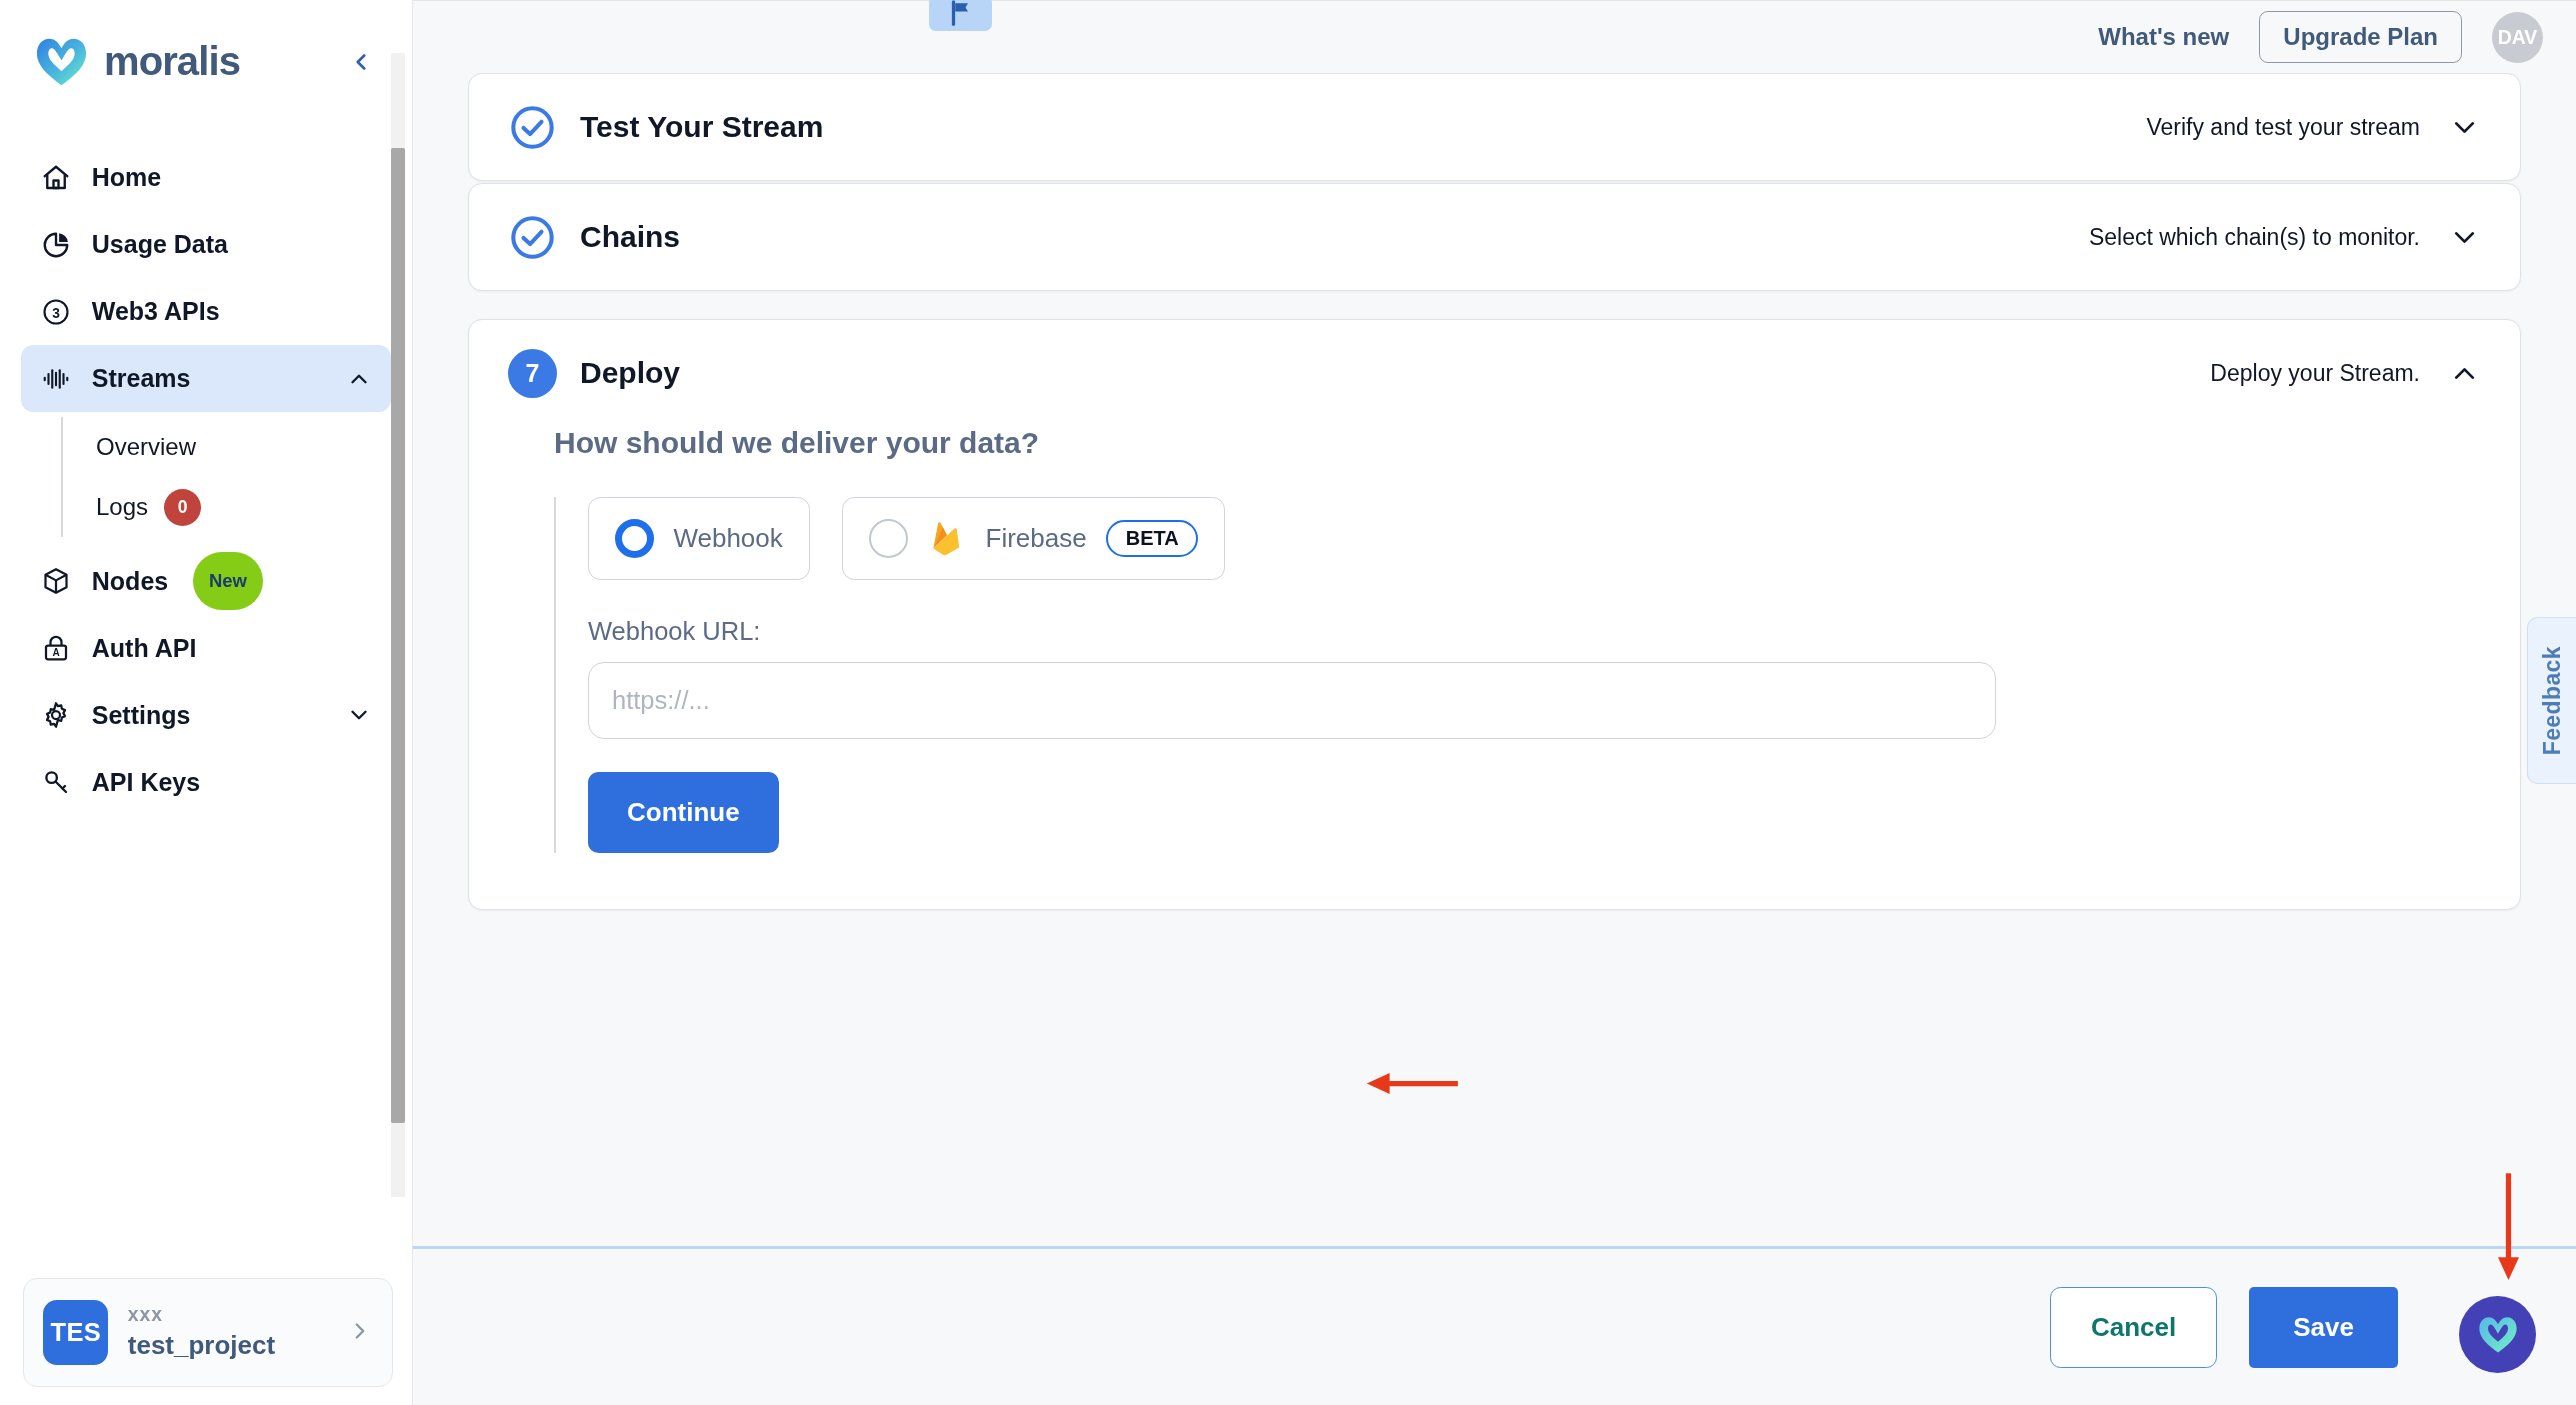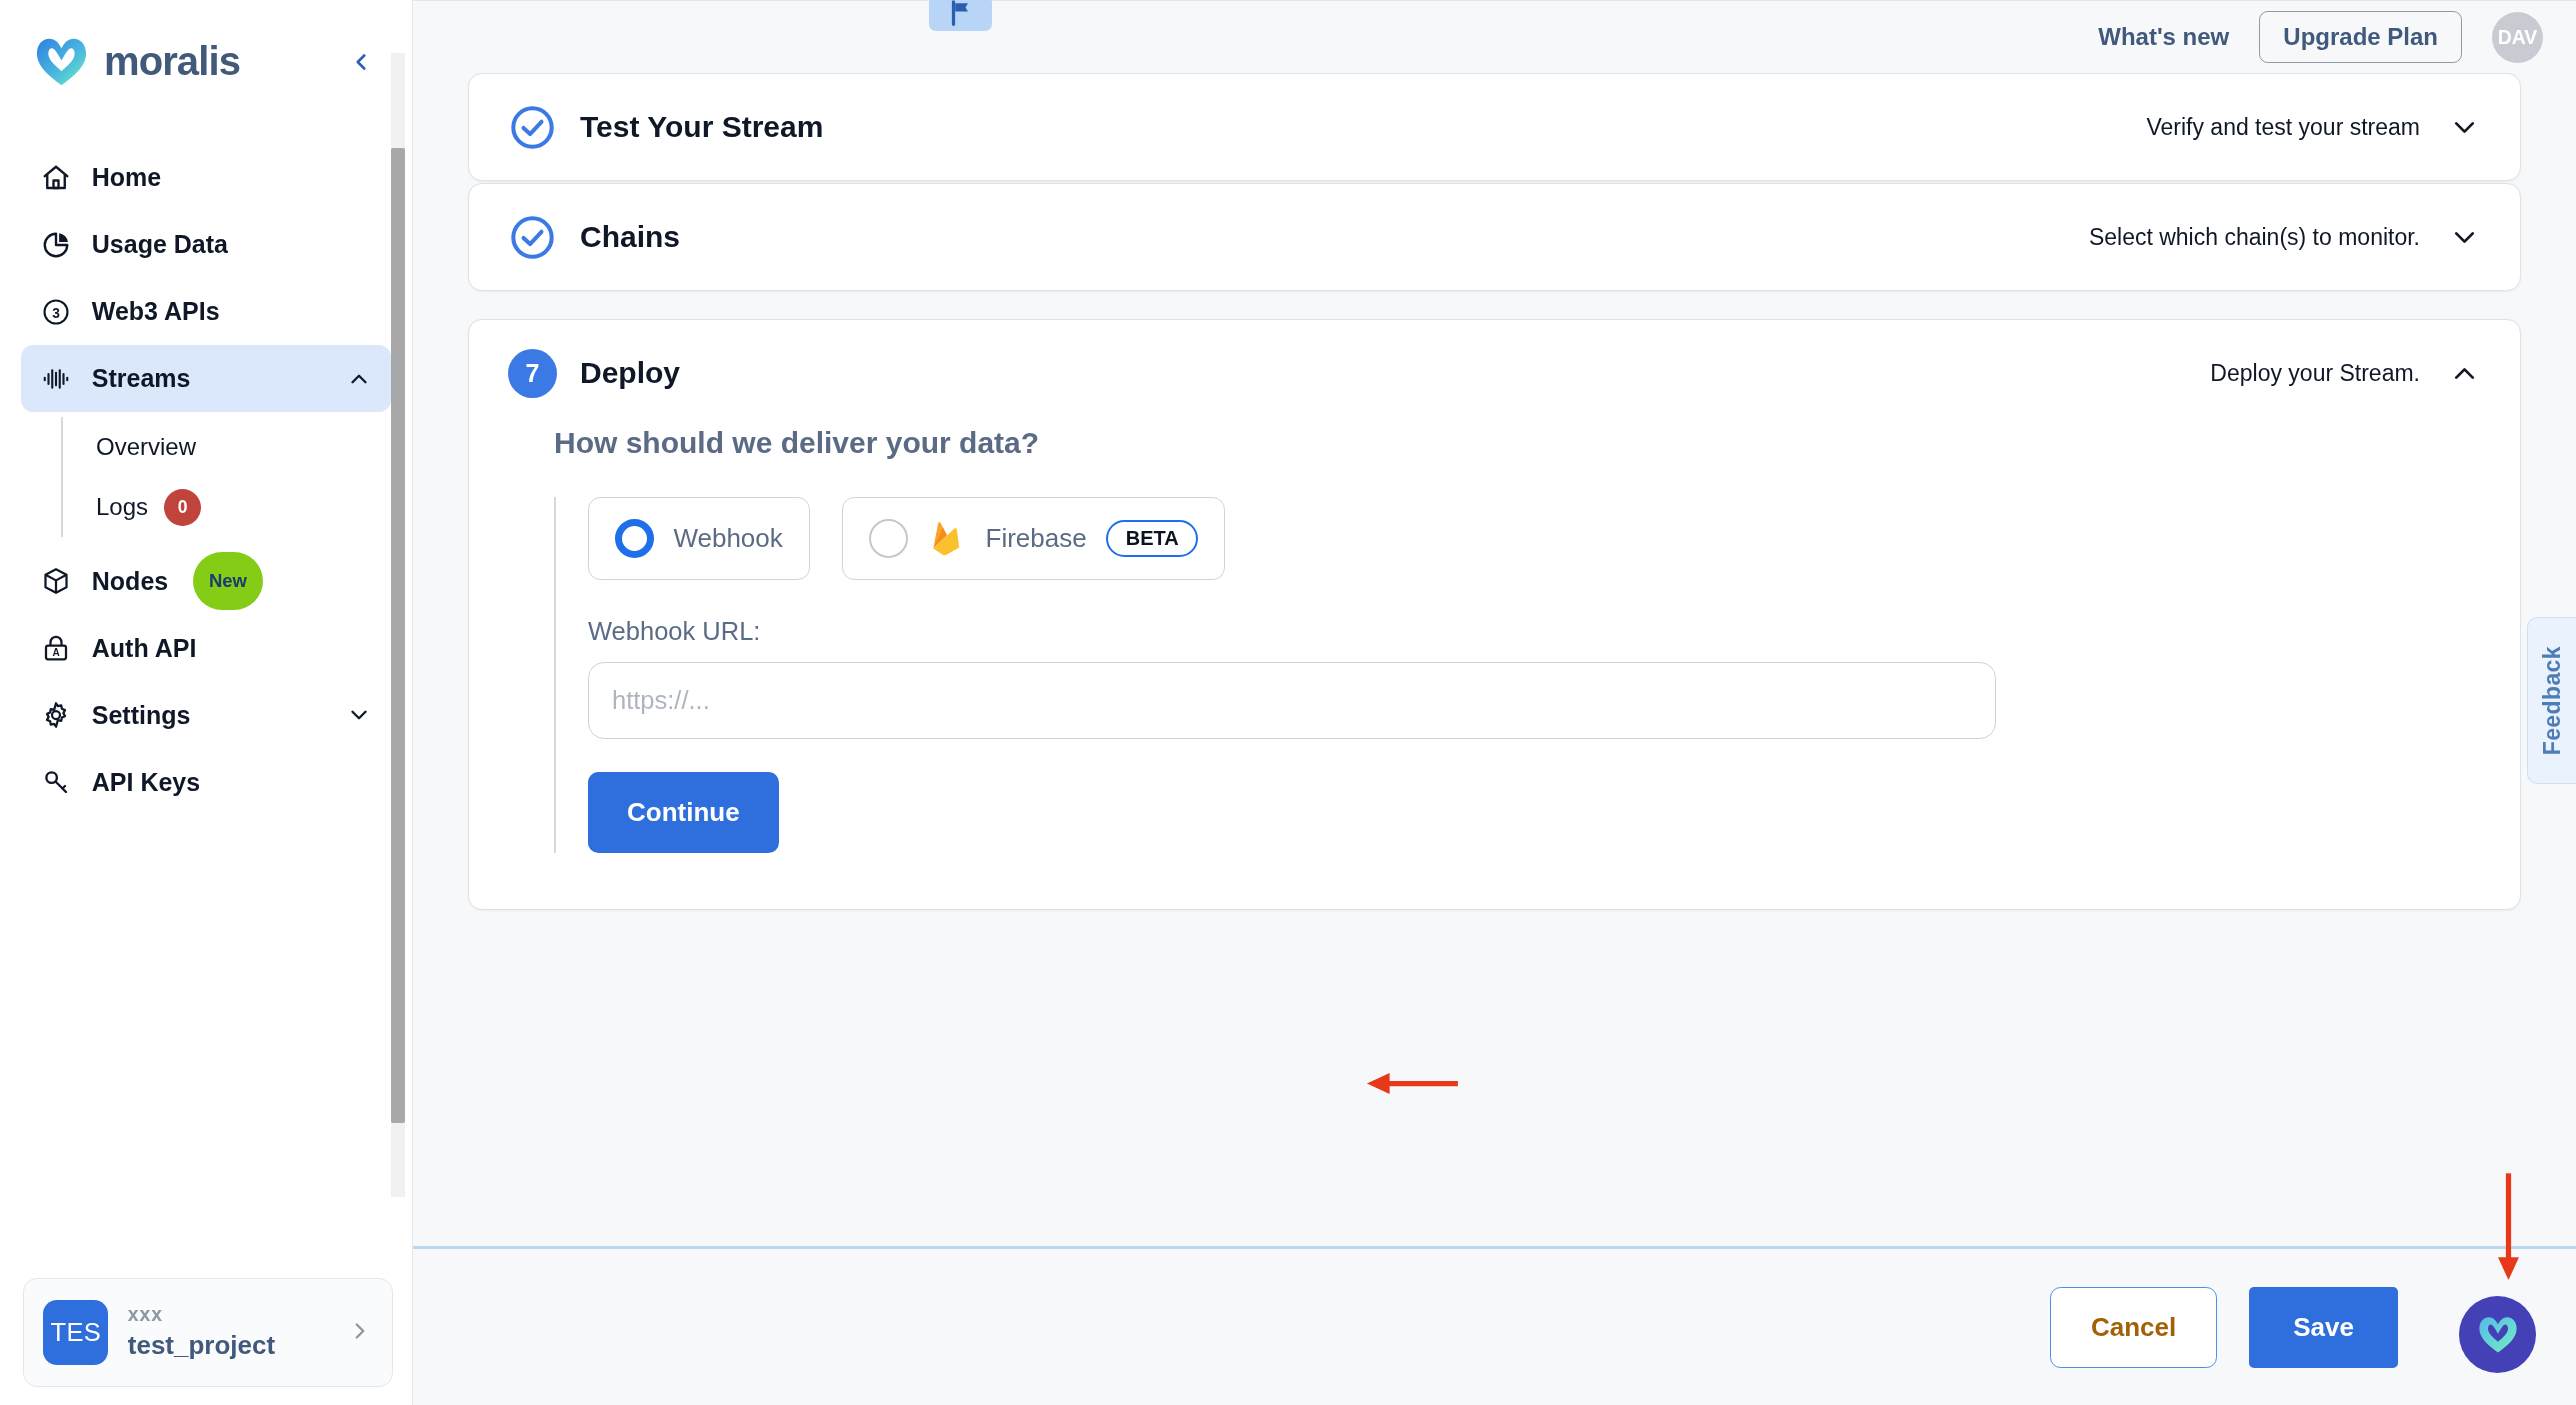--- a/index.html
+++ b/index.html
@@ -83,21 +83,21 @@
     width: 370px; height: 109px;
     border: 0.9px solid #e4e6ea; border-radius: 14px;
     background: #fafbfc;
     display: flex; align-items: center; gap: 19.4px; padding: 0 19.4px;
     cursor: pointer;
   }
   .proj-avatar {
     width: 65px; height: 65px; border-radius: 14px;
     background: #2f6fdd; color: #fff;
     display: flex; align-items: center; justify-content: center;
-    font-size: 25.5px; font-weight: 400; letter-spacing: 0.4px;
+    font-size: 25.5px; font-weight: 700; letter-spacing: 0.4px;
   }
   .proj-sub { font-size: 19.4px; color: #8d96a3; font-weight: 600; letter-spacing:0.9px; }
   .proj-name { font-size: 26px; color: #41597a; font-weight: 700; margin-top: 3.5px; }
   .proj-chev { margin-left: auto; color: #8d96a3; }
 
   
   .sb-track { position: absolute; right: 7px; top: 53px; width: 14px; height: 1144px; background: #f1f1f1; }
   .sb-thumb { position: absolute; right: 7px; top: 148px; width: 14px; height: 975px; background: #a8a8a8; border-radius: 1.8px; cursor: pointer; }
 
   
@@ -199,21 +199,21 @@
   }
 
   
   .footer-rule { height: 3.5px; background: #bdd6f4; flex: 0 0 3.5px; }
   .footer {
     height: 157px; flex: 0 0 157px; background: #f7f8f9;
     display: flex; align-items: center; justify-content: flex-end;
     padding-right: 178px; gap: 32px;
   }
   .cancel-btn {
-    border: 1.8px solid #4a8ef0; color: #a16207; background: #fff;
+    border: 1.8px solid #4a8ef0; color: #0f766e; background: #fff;
     border-radius: 10.6px; height: 81px; padding: 0 40px;
     font-size: 26px; font-weight: 600; cursor: pointer; font-family: inherit;
   }
   .save-btn {
     border: none; background: #2f6fdd; color: #fff;
     border-radius: 5px; height: 81px; padding: 0 44px;
     font-size: 26px; font-weight: 700; cursor: pointer; font-family: inherit;
   }
   .chat-bubble {
     position: absolute; right: 40px; bottom: 33px;

